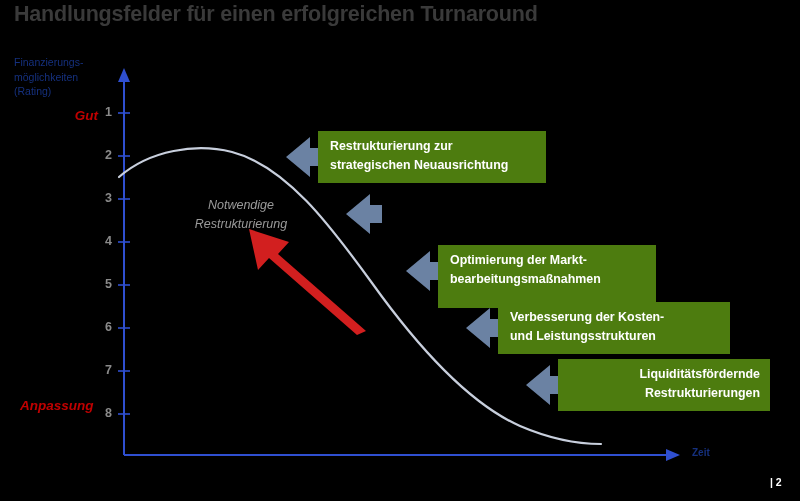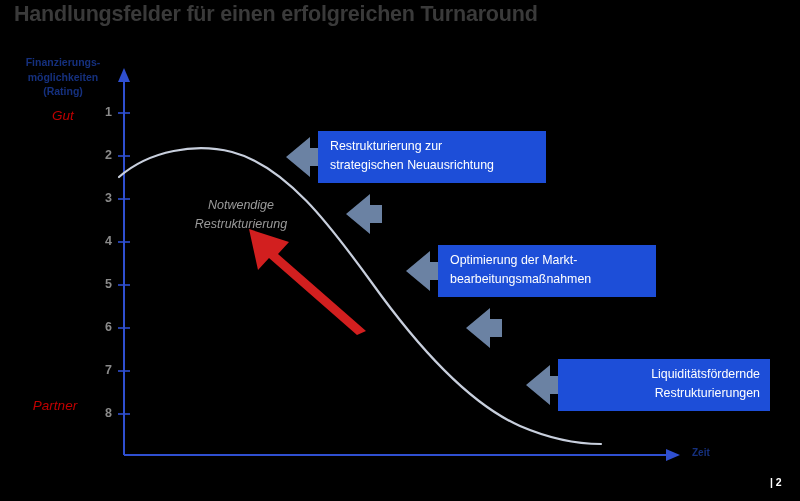--- a/index.html
+++ b/index.html
@@ -38,42 +38,42 @@
     width: 800px;
     height: 501px;
   }
 
   
   .y-axis-title {
     position: absolute;
     left: 14px;
     top: 55px;
     width: 98px;
-    text-align: center;
+    text-align: left;
     font-size: 10.5px;
-    font-weight: bold;
+    font-weight: normal;
     color: #15307e;
     line-height: 14.5px;
   }
   .axis-x-label {
     position: absolute;
     left: 692px;
     top: 447px;
     font-size: 10px;
     font-weight: bold;
     color: #15307e;
   }
   .rating-good,
   .rating-bad {
     position: absolute;
     font-size: 13.5px;
-    font-weight: normal;
+    font-weight: bold;
     font-style: italic;
     color: #c00000;
-    text-align: center;
+    text-align: right;
     width: 70px;
   }
   .rating-good { left: 28px; top: 108px; }
   .rating-bad  { left: 20px; top: 398px; }
 
   .tick-label {
     position: absolute;
     width: 20px;
     text-align: right;
     font-size: 12.5px;
@@ -92,24 +92,24 @@
     font-weight: normal;
     font-style: italic;
     color: #9a9a9a;
     line-height: 19px;
   }
 
   
   .callout {
     position: absolute;
     box-sizing: border-box;
-    background: #1d4ed8;
+    background: #4d7c0f;
     color: #ffffff;
     font-size: 12.4px;
-    font-weight: normal;
+    font-weight: bold;
     line-height: 18.5px;
     padding: 6px 10px 6px 12px;
     white-space: pre-line;
   }
 
   
   .footer-left {
     position: absolute;
     left: 6px;
     top: 476px;
@@ -171,21 +171,21 @@
                L 269 258
                L 357 335 Z" fill="#d21f1f"></path>
     </g>
   </svg>
 
   <div class="y-axis-title" style="white-space: pre-line;">Finanzierungs-
 möglichkeiten
 (Rating)</div>
   <div class="axis-x-label">Zeit</div>
   <div class="rating-good">Gut</div>
-  <div class="rating-bad">Partner</div>
+  <div class="rating-bad">Anpassung</div>
 
   <div class="tick-label" style="left:92px; top:105px;">1</div>
   <div class="tick-label" style="left:92px; top:148px;">2</div>
   <div class="tick-label" style="left:92px; top:191px;">3</div>
   <div class="tick-label" style="left:92px; top:234px;">4</div>
   <div class="tick-label" style="left:92px; top:277px;">5</div>
   <div class="tick-label" style="left:92px; top:320px;">6</div>
   <div class="tick-label" style="left:92px; top:363px;">7</div>
   <div class="tick-label" style="left:92px; top:406px;">8</div>
 
@@ -197,20 +197,22 @@
       <path d="M 286 157 L 310 137 L 310 148 L 322 148 L 322 166 L 310 166 L 310 177 Z"></path>
       <path d="M 346 214 L 370 194 L 370 205 L 382 205 L 382 223 L 370 223 L 370 234 Z"></path>
       <path d="M 406 271 L 430 251 L 430 262 L 442 262 L 442 280 L 430 280 L 430 291 Z"></path>
       <path d="M 466 328 L 490 308 L 490 319 L 502 319 L 502 337 L 490 337 L 490 348 Z"></path>
       <path d="M 526 385 L 550 365 L 550 376 L 562 376 L 562 394 L 550 394 L 550 405 Z"></path>
     </g>
   </svg>
 
   <div class="callout" style="left:318px; top:131px; width:228px; height:52px;">Restrukturierung zur
 strategischen Neuausrichtung</div>
-  <div class="callout" style="left:438px; top:245px; width:218px; height:52px;">Optimierung der Markt-
+  <div class="callout" style="left:438px; top:245px; width:218px; height:63px;">Optimierung der Markt-
 bearbeitungsmaßnahmen</div>
+  <div class="callout" style="left:498px; top:302px; width:232px; height:52px;">Verbesserung der Kosten-
+und Leistungsstrukturen</div>
   <div class="callout" style="left:558px; top:359px; width:212px; height:52px;text-align:right;">Liquiditätsfördernde
 Restrukturierungen</div>
 
   <div class="footer-right">| 2</div>
 
 </div>
 
 </body></html>

